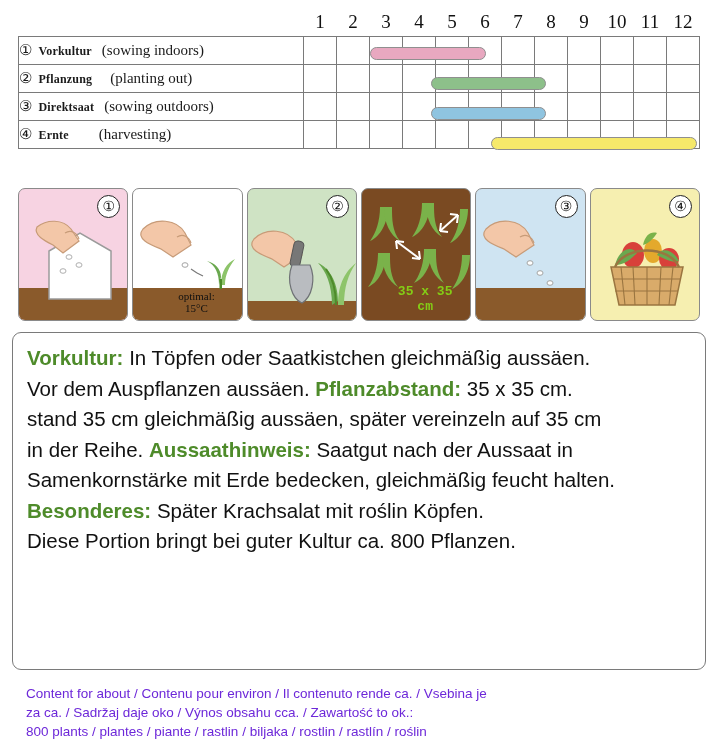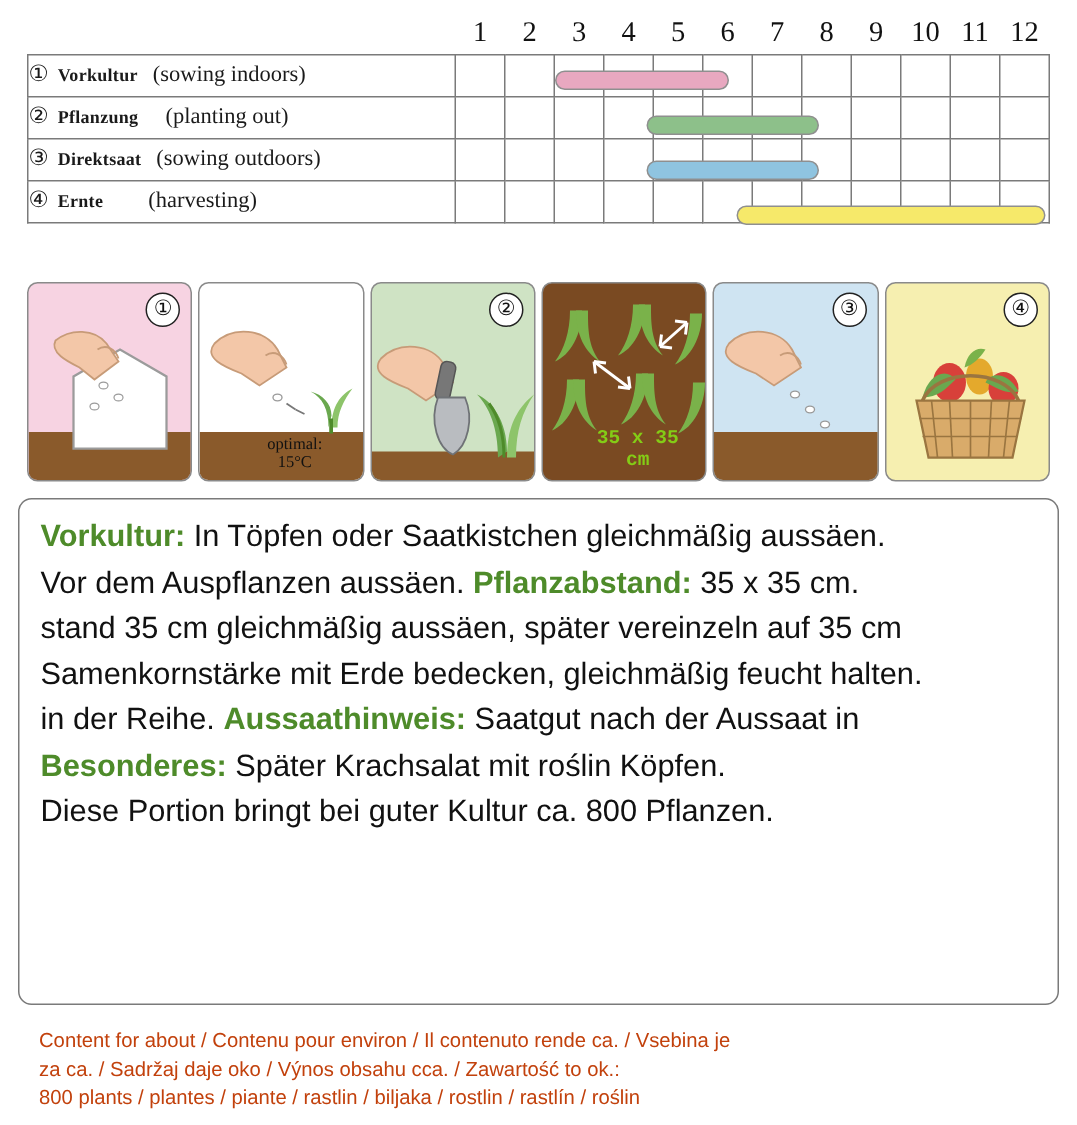--- a/index.html
+++ b/index.html
@@ -143,21 +143,21 @@
   .kw { color: #4e8b2a; font-weight: bold; }
 
   
   .footer {
     position: absolute;
     left: 26px; top: 684px;
     width: 672px;
     font-family: "Liberation Sans", sans-serif;
     font-size: 13.5px;
     line-height: 19px;
-    color: #c2410c;
+    color: #6d28d9;
   }
 </style>
 </head>
 <body>
 
 <div class="sheet">
 
   <div class="cal-wrap">
     <table class="cal">
       <thead>
@@ -384,22 +384,22 @@
       </svg>
       <div class="badge">④</div>
     </div>
   </div>
 
   <div class="textbox">
     <div id="instr">
         <div class="tline"><span class="kw">Vorkultur:</span><span> In Töpfen oder Saatkistchen gleichmäßig aussäen.</span></div>
         <div class="tline"><span>Vor dem Auspflanzen aussäen. </span><span class="kw">Pflanzabstand:</span><span> 35 x 35 cm.</span></div>
         <div class="tline"><span>stand 35 cm gleichmäßig aussäen, später vereinzeln auf 35 cm</span></div>
+        <div class="tline"><span>in der Reihe. </span><span class="kw">Aussaathinweis:</span><span> Saatgut nach der Aussaat in</span></div>
         <div class="tline"><span>Samenkornstärke mit Erde bedecken, gleichmäßig feucht halten.</span></div>
-        <div class="tline"><span>in der Reihe. </span><span class="kw">Aussaathinweis:</span><span> Saatgut nach der Aussaat in</span></div>
         <div class="tline"><span class="kw">Besonderes:</span><span> Später Krachsalat mit roślin Köpfen.</span></div>
         <div class="tline"><span>Diese Portion bringt bei guter Kultur ca. 800 Pflanzen.</span></div>
       </div>
   </div>
 
   <div class="footer">
     <div>Content for about / Contenu pour environ / Il contenuto rende ca. / Vsebina je</div>
     <div>za ca. / Sadržaj daje oko / Výnos obsahu cca. / Zawartość to ok.:</div>
     <div>800 plants / plantes / piante / rastlin / biljaka / rostlin / rastlín / roślin</div>
   </div>

